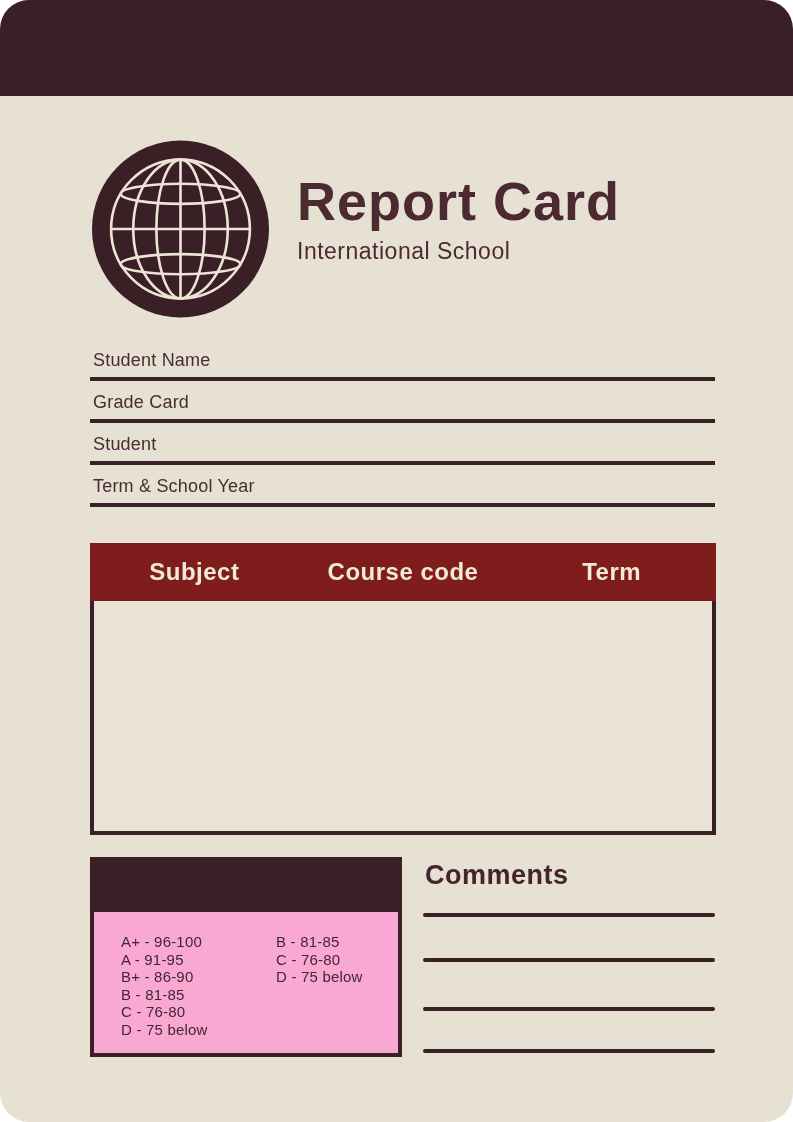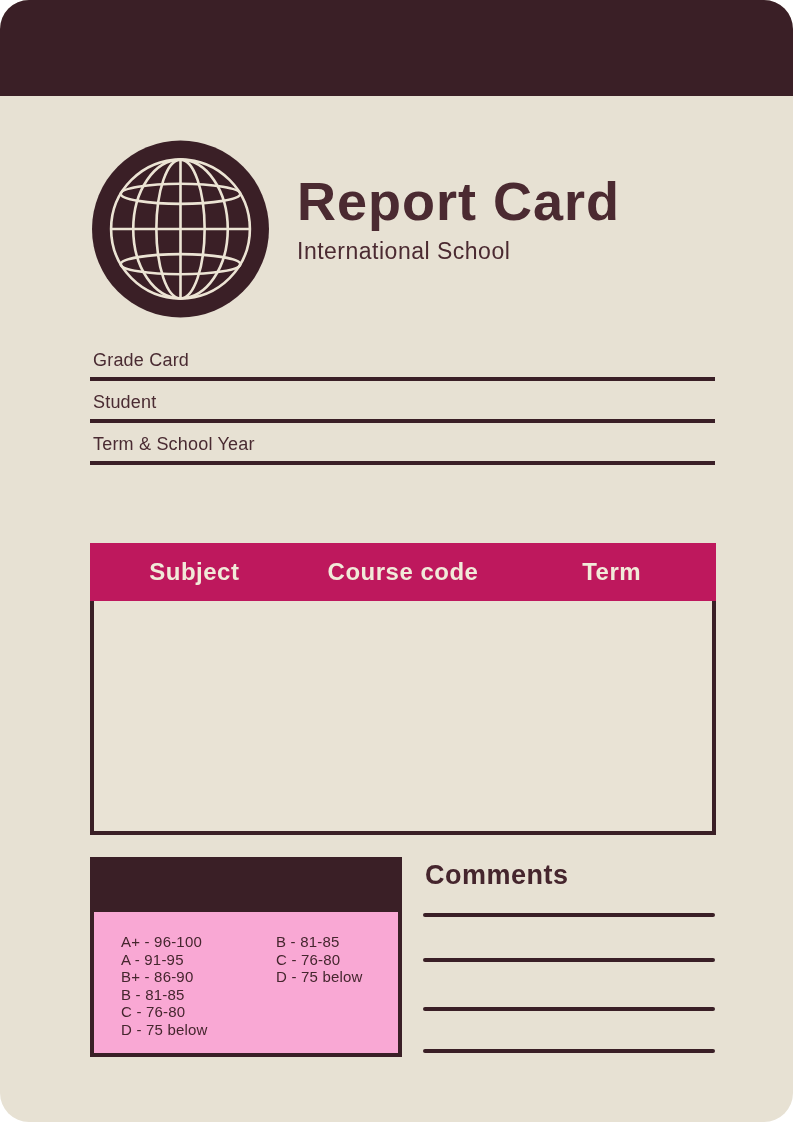--- a/index.html
+++ b/index.html
@@ -37,21 +37,21 @@
 
   
   .fields { position: absolute; left: 90px; top: 350px; width: 625px; }
   .field { margin-bottom: 11px; }
   .field-label { font-size: 18px; line-height: 21px; color: #4a2b32; margin-left: 3px; letter-spacing: 0.2px; }
   .field-line { height: 4px; background: #3a1f26; margin-top: 6px; }
 
   
   .gtable { position: absolute; left: 90px; top: 543px; width: 626px; }
   .thead {
-    height: 58px; background: #be185d;
+    height: 58px; background: #7f1d1d;
     display: flex; align-items: center;
   }
   .th {
     flex: 1; text-align: center; color: #f1ead9;
     font-size: 24px; font-weight: bold; letter-spacing: 0.5px;
   }
   .tbody {
     height: 234px;
     border: 4px solid #3a1f26; border-top: none;
     background: #e9e3d5;
@@ -99,20 +99,24 @@
     </g>
   </svg>
 
   <div class="brand">
     <h1>Report Card</h1>
     <div class="subtitle">International School</div>
   </div>
 
   <div class="fields">
     <div class="field">
+      <div class="field-label">Student Name</div>
+      <div class="field-line"></div>
+    </div>
+    <div class="field">
       <div class="field-label">Grade Card</div>
       <div class="field-line"></div>
     </div>
     <div class="field">
       <div class="field-label">Student</div>
       <div class="field-line"></div>
     </div>
     <div class="field">
       <div class="field-label">Term &amp; School Year</div>
       <div class="field-line"></div>

